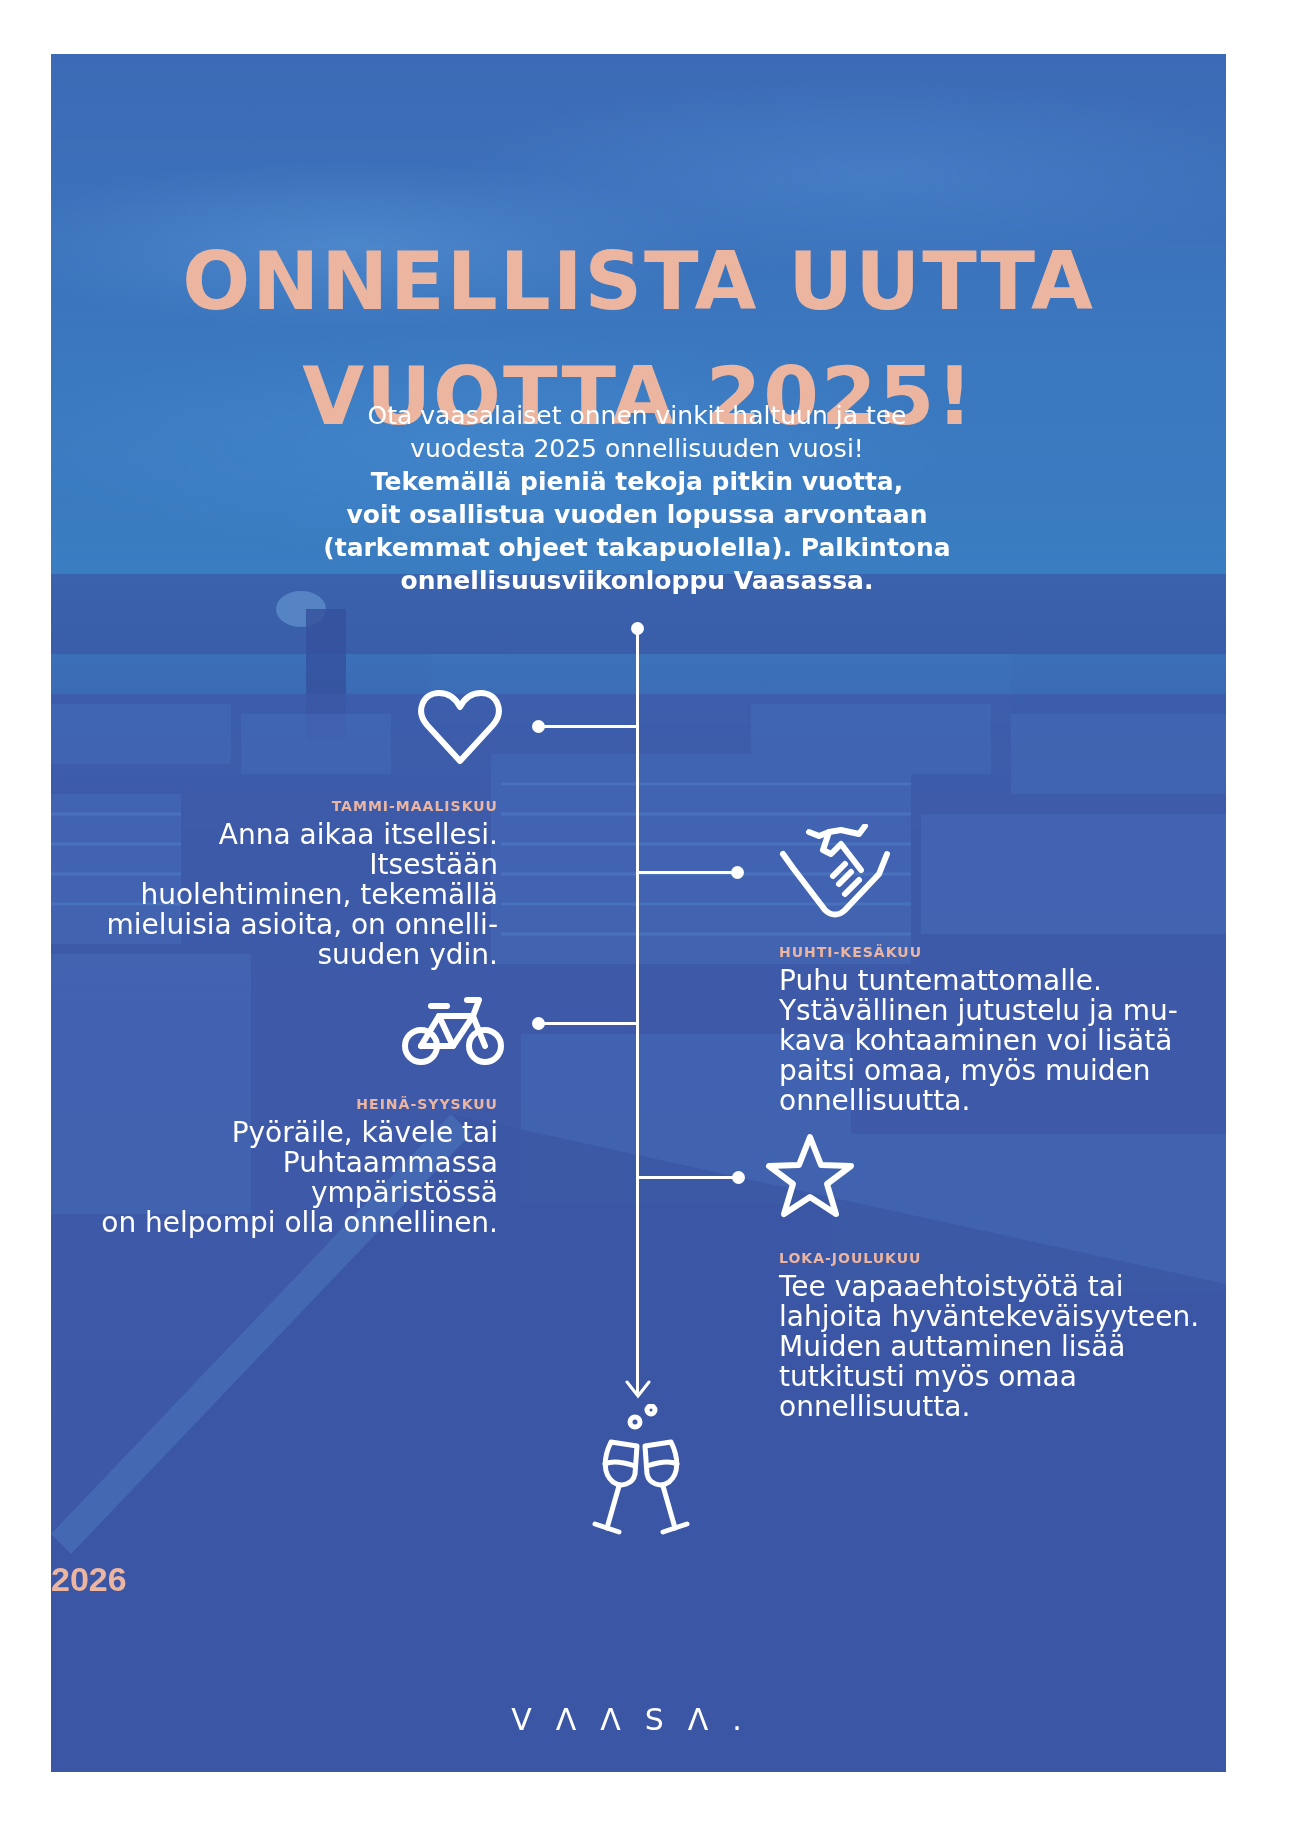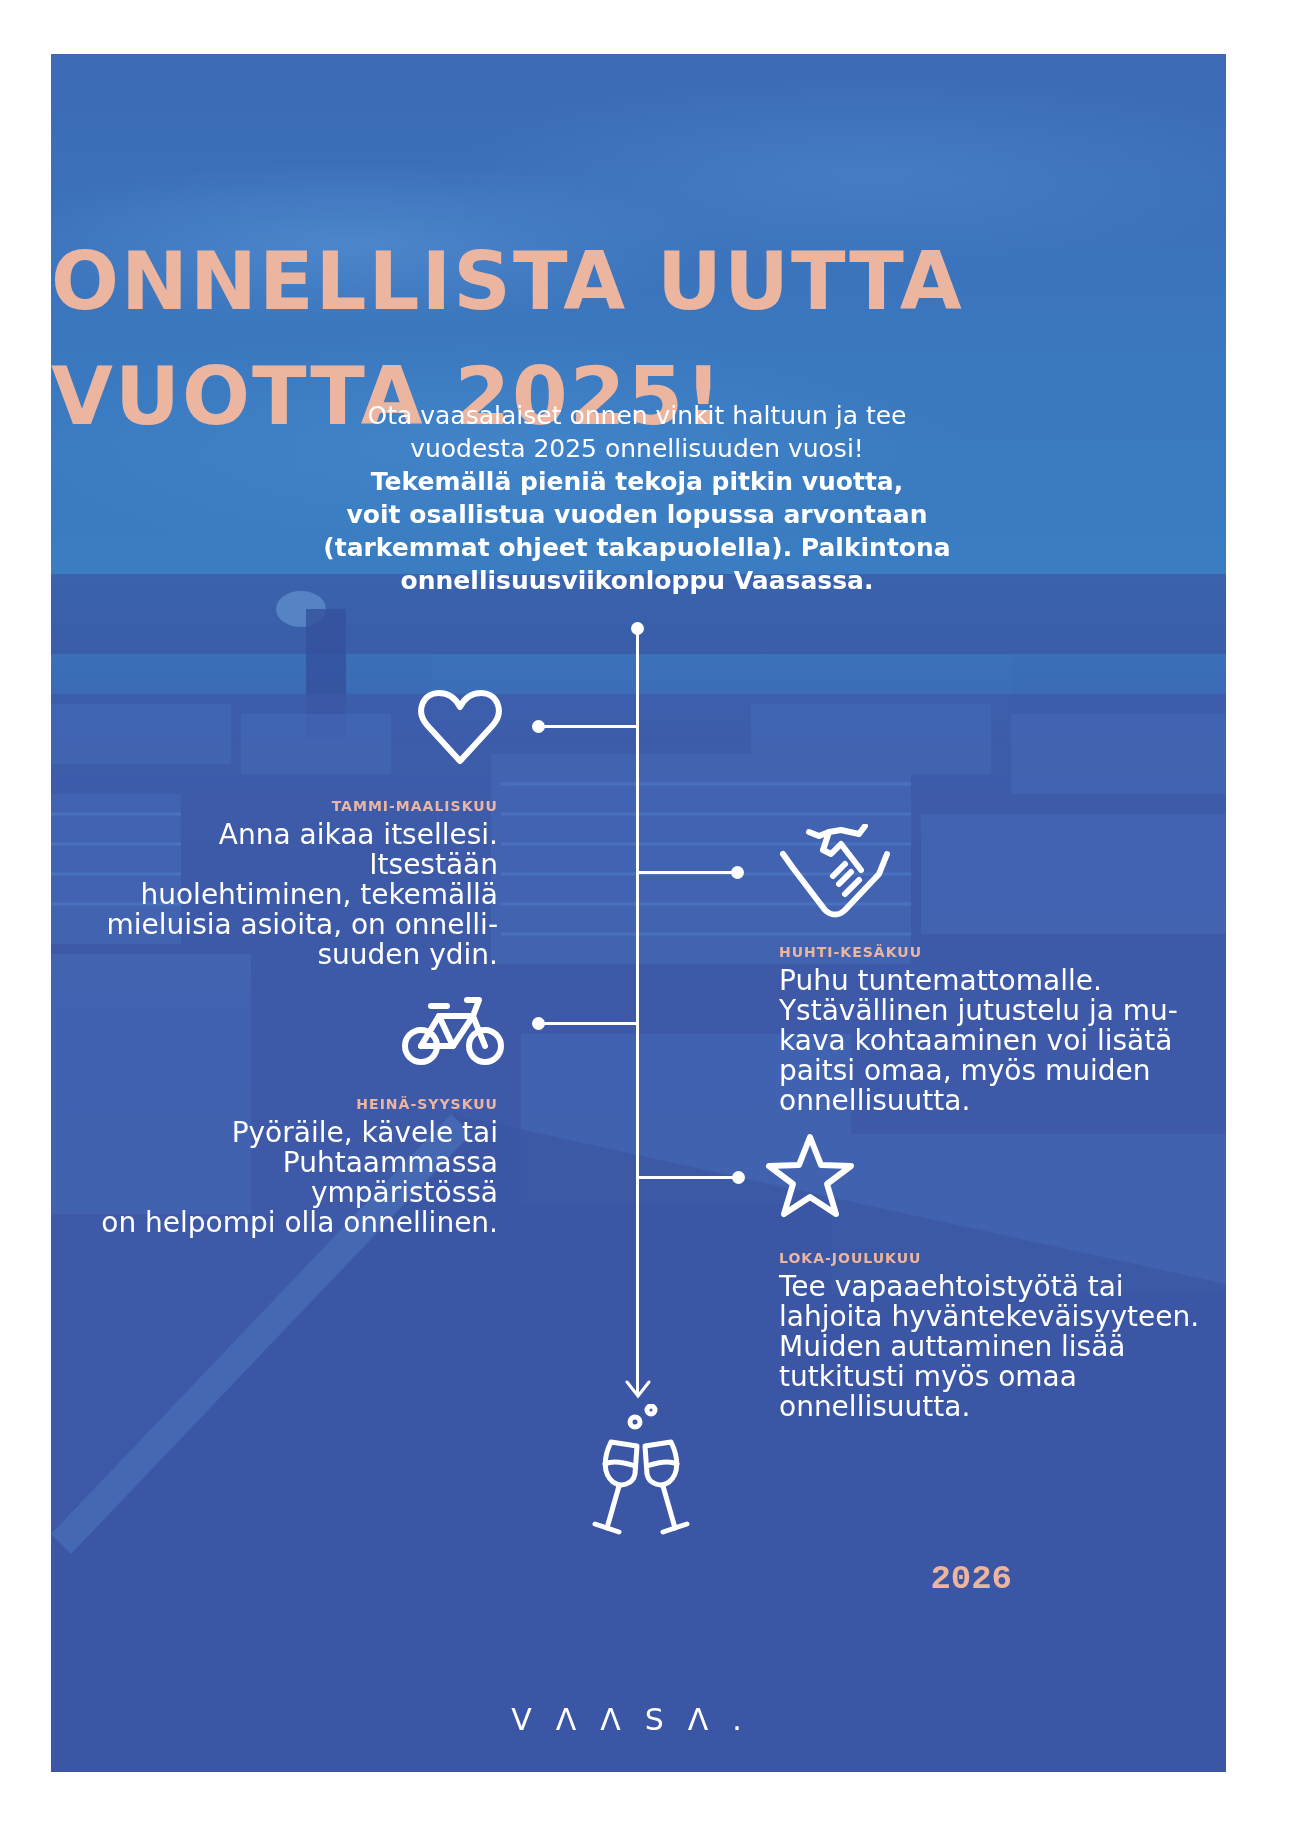--- a/index.html
+++ b/index.html
@@ -12,43 +12,43 @@
     position:absolute; left:51px; top:54px; width:1175px; height:1718px; overflow:hidden;
     background:
       radial-gradient(ellipse 520px 120px at 300px 190px, rgba(90,150,215,0.55), rgba(90,150,215,0) 70%),
       radial-gradient(ellipse 600px 140px at 820px 120px, rgba(80,140,210,0.45), rgba(80,140,210,0) 70%),
       radial-gradient(ellipse 700px 160px at 420px 390px, rgba(70,140,210,0.55), rgba(70,140,210,0) 70%),
       linear-gradient(180deg, #3d6ab6 0%, #3a78bf 18%, #3a7dc1 30%, #3b6db7 36%, #3c5fac 44%, #3f58a6 60%, #3f56a4 80%, #3e54a2 100%);
   }
   
   .city { position:absolute; left:0; top:0; width:1175px; height:1718px; }
   .title {
-    position:absolute; left:0; width:1175px; 
+    position:absolute; left:0; width:1175px; text-align:center;
     color:#ecb5a0; font-weight:bold; font-size:80px; letter-spacing:2px;
     font-family:"DejaVu Sans", sans-serif; line-height:1;
   }
   .intro {
     position:absolute; left:236px; width:700px; top:345px; text-align:center;
     color:#ffffff; font-size:25px; line-height:33px;
     font-family:"DejaVu Sans", sans-serif;
   }
   .intro .b { font-weight:normal; display:block; }
   .intro .n { display:block; font-weight:bold; }
   .line { position:absolute; background:#ffffff; }
   .dot { position:absolute; width:13px; height:13px; border-radius:50%; background:#ffffff; }
   .icon { position:absolute; }
   .blk { position:absolute; color:#ffffff; font-family:"DejaVu Sans", sans-serif; }
   .blk .h { color:#ecb5a0; font-weight:bold; font-size:14px; letter-spacing:1px; line-height:28px; display:block; }
   .blk .p { font-size:28px; line-height:30px; display:block; }
   .left { text-align:right; }
   .right { text-align:left; }
   .year {
-    position:absolute; left:0; width:961px; text-align:right;
+    position:absolute; left:0; width:961px; text-align:left;
     color:#ecb5a0; font-weight:bold; font-size:34px;
-    font-family:Liberation Mono, monospace;
+    font-family:Liberation Sans, sans-serif;
   }
   .logo {
     position:absolute; left:0; width:1175px; text-align:center; color:#ffffff;
     font-family:"DejaVu Sans", sans-serif; font-size:30px; letter-spacing:24px;
   }
 </style>
 </head>
 <body>
 
 <div class="panel">

